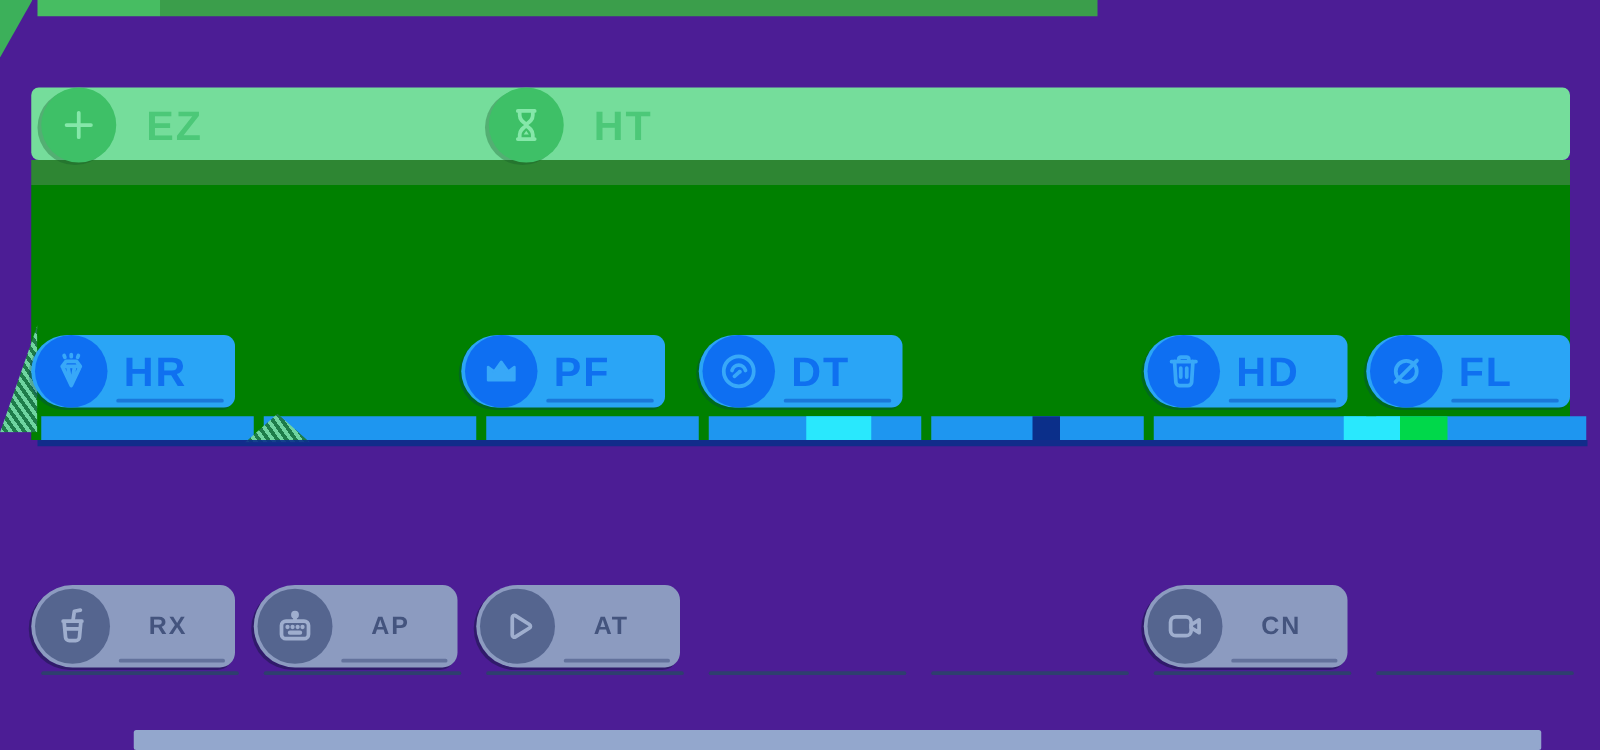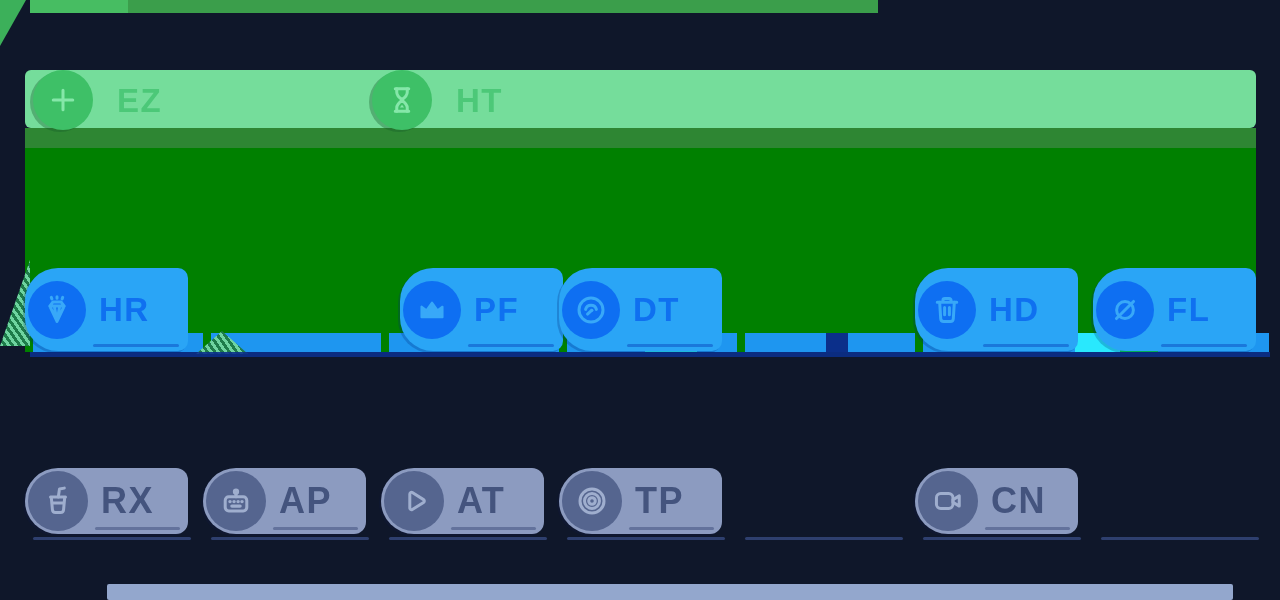--- a/index.html
+++ b/index.html
@@ -1,16 +1,16 @@
 <!DOCTYPE html>
 <html><head>
 <meta charset="utf-8">
 <style>
   html,body{margin:0;padding:0;background:#000;}
-  .stage{position:relative;width:1280px;height:600px;background:#0f172a;overflow:hidden;
+  .stage{position:relative;width:1280px;height:600px;background:#4c1d95;overflow:hidden;
          font-family:"Liberation Sans",sans-serif;}
 
   
   .layer{position:absolute;}
   .corner-wedge{left:0;top:0;width:26px;height:46px;background:#3CB05A;
                 clip-path:polygon(0 0,100% 0,0 100%);}
   .top-bar{left:30px;top:0;width:848px;height:13px;
            background:linear-gradient(90deg,#47BD62 0 98px,#3B9E4B 98px);}
   .green-toolbar{left:25px;top:70px;width:1231px;height:58px;background:#75DD9B;border-radius:6px;}
   .green-strip{left:25px;top:128px;width:1231px;height:20px;background:#2E8633;}
@@ -33,32 +33,32 @@
   .disc svg{width:36px;height:36px;display:block;}
   .lbl{font-weight:700;letter-spacing:1.5px;line-height:1;}
 
   
   .chip.g{top:69px;height:62px;background:transparent;}
   .chip.g .disc{width:60px;height:60px;background:#3EC067;color:#85E7A9;
                 box-shadow:-3px 2px 0 rgba(20,90,40,.35);}
   .chip.g .lbl{color:#4CC878;font-size:33px;margin-left:24px;}
 
   
-  .chip.b{top:268px;width:163px;height:83px;background:#2AA5F6;
+  .chip.b{top:268px;width:163px;height:58px;background:#2AA5F6;
           border-radius:33px 10px 10px 33px;box-shadow:-2px 2px 0 rgba(0,40,120,.25);}
   .chip.b .disc{width:58px;height:58px;margin-left:3px;background:#0E6FF2;color:#38A8F8;}
   .chip.b .lbl{color:#0F70F0;font-size:33px;margin-left:13px;}
   .chip.b::after{content:"";position:absolute;left:68px;right:9px;bottom:4px;height:3px;
                  background:#0C53C4;opacity:.55;border-radius:2px;}
 
   
   .chip.s{top:468px;width:163px;height:66px;background:#8C9BC0;
           border-radius:33px 12px 12px 33px;box-shadow:-2px 2px 0 rgba(15,25,55,.45);}
   .chip.s .disc{width:60px;height:60px;margin-left:3px;background:#55658F;color:#9FAECE;}
-  .chip.s .lbl{color:#44547E;font-size:36px;margin-left:13px;}
+  .chip.s .lbl{color:#44547E;font-size:20px;margin-left:31px;}
   .chip.s::after{content:"";position:absolute;left:70px;right:8px;bottom:4px;height:3px;
                  background:#3A4A78;opacity:.5;border-radius:2px;}
 
   svg{fill:none;stroke:currentColor;stroke-width:2;stroke-linecap:round;stroke-linejoin:round;}
 </style>
 </head>
 <body>
 
 <div class="stage">
 
@@ -86,21 +86,21 @@
   <div class="chip g" style="left:33px">
     <span class="disc">
       <svg viewBox="0 0 24 24" stroke-width="2.4">
           <path d="M12 5.5v13M5.5 12h13"></path>
         </svg>
     </span>
     <span class="lbl">EZ</span>
   </div>
 
 
-  <div class="chip g" style="left:372px">
+  <div class="chip g" style="left:391px">
     <span class="disc">
       <svg viewBox="0 0 24 24">
         <path d="M7.5 4.5h9M7.5 19.5h9"></path>
         <path d="M8.5 4.5v2.3c0 2.4 1.7 3.6 3.5 4.9 1.8-1.3 3.5-2.5 3.5-4.9V4.5"></path>
         <path d="M8.5 19.5v-2.3c0-2.4 1.7-3.6 3.5-4.9 1.8 1.3 3.5 2.5 3.5 4.9v2.3"></path>
         <path d="M10.6 17h2.8L12 15.1z" fill="currentColor" stroke="none"></path>
       </svg>
     </span>
     <span class="lbl">HT</span>
   </div>
@@ -109,21 +109,21 @@
     <span class="disc">
       <svg viewBox="0 0 24 24">
         <path d="M7.2 9.4h9.6M7.2 9.4L12 19.6l4.8-10.2M7.2 9.4l2-2.7h5.6l2 2.7M10.2 9.4l1.8 10.2 1.8-10.2"></path>
         <path d="M8.2 3.6l.4 1M12 3.1v1.1M15.8 3.6l-.4 1"></path>
       </svg>
     </span>
     <span class="lbl">HR</span>
   </div>
 
 
-  <div class="chip b" style="left:400px">
+  <div class="chip b" style="left:369px">
     <span class="disc">
       <svg viewBox="0 0 24 24">
         <path d="M5 16.8h14v-7l-3.3 2.4L12 7l-3.7 5.2L5 9.8z" fill="currentColor" stroke-width="1.4"></path>
       </svg>
     </span>
     <span class="lbl">PF</span>
   </div>
 
   <div class="chip b" style="left:559px">
     <span class="disc">
@@ -183,30 +183,20 @@
 
   <div class="chip s" style="left:381px">
     <span class="disc">
       <svg viewBox="0 0 24 24">
         <path d="M9.2 7.3v9.4a1.1 1.1 0 001.68.94l7.5-4.7a1.1 1.1 0 000-1.87l-7.5-4.7A1.1 1.1 0 009.2 7.3z"></path>
       </svg>
     </span>
     <span class="lbl">AT</span>
   </div>
 
-  <div class="chip s" style="left:559px">
-    <span class="disc">
-      <svg viewBox="0 0 24 24">
-        <circle cx="12" cy="12" r="8"></circle>
-          <circle cx="12" cy="12" r="5"></circle>
-          <circle cx="12" cy="12" r="2.2"></circle>
-      </svg>
-    </span>
-    <span class="lbl">TP</span>
-  </div>
 
 
   <div class="chip s" style="left:915px">
     <span class="disc">
       <svg viewBox="0 0 24 24">
         <rect x="4.3" y="7" width="11" height="10" rx="2.8"></rect>
         <path d="M15.3 11.2l4.2-2.6v6.8l-4.2-2.6z"></path>
       </svg>
     </span>
     <span class="lbl">CN</span>

